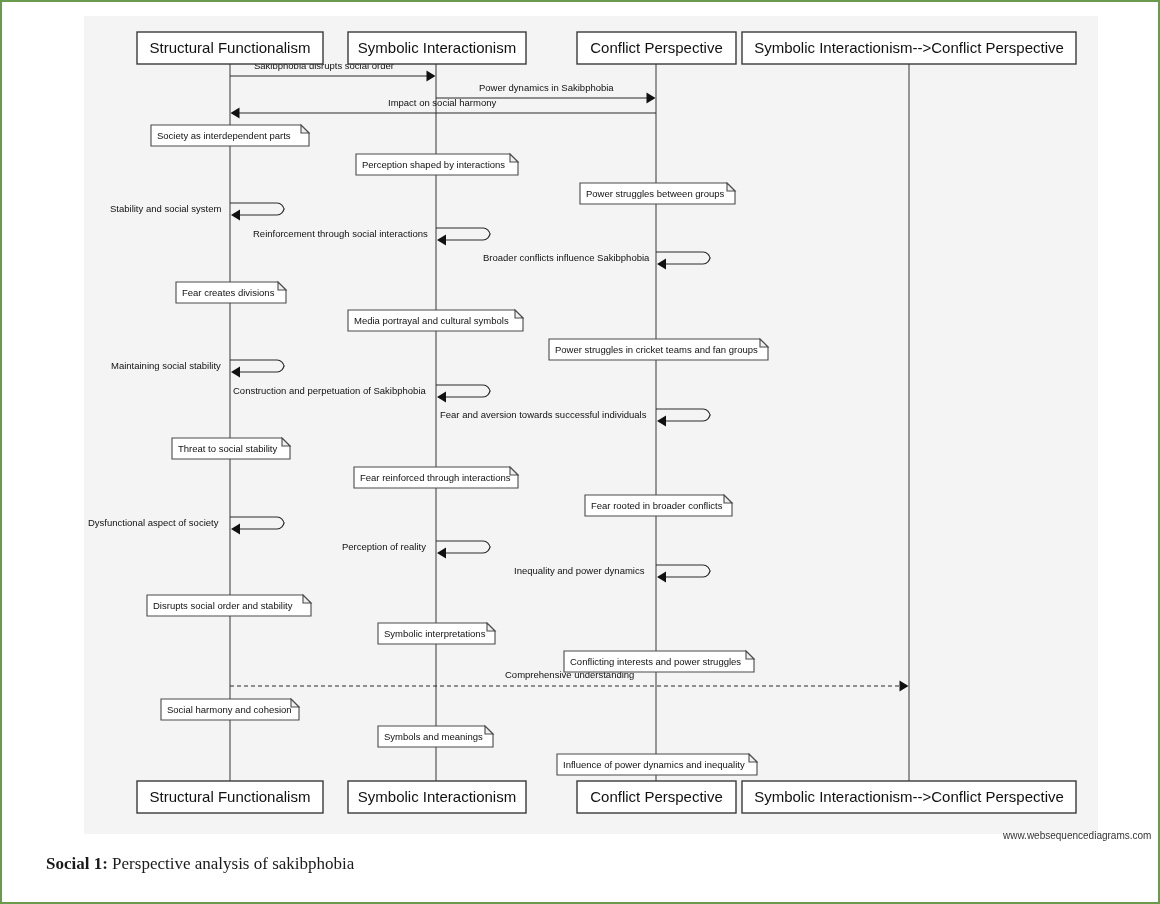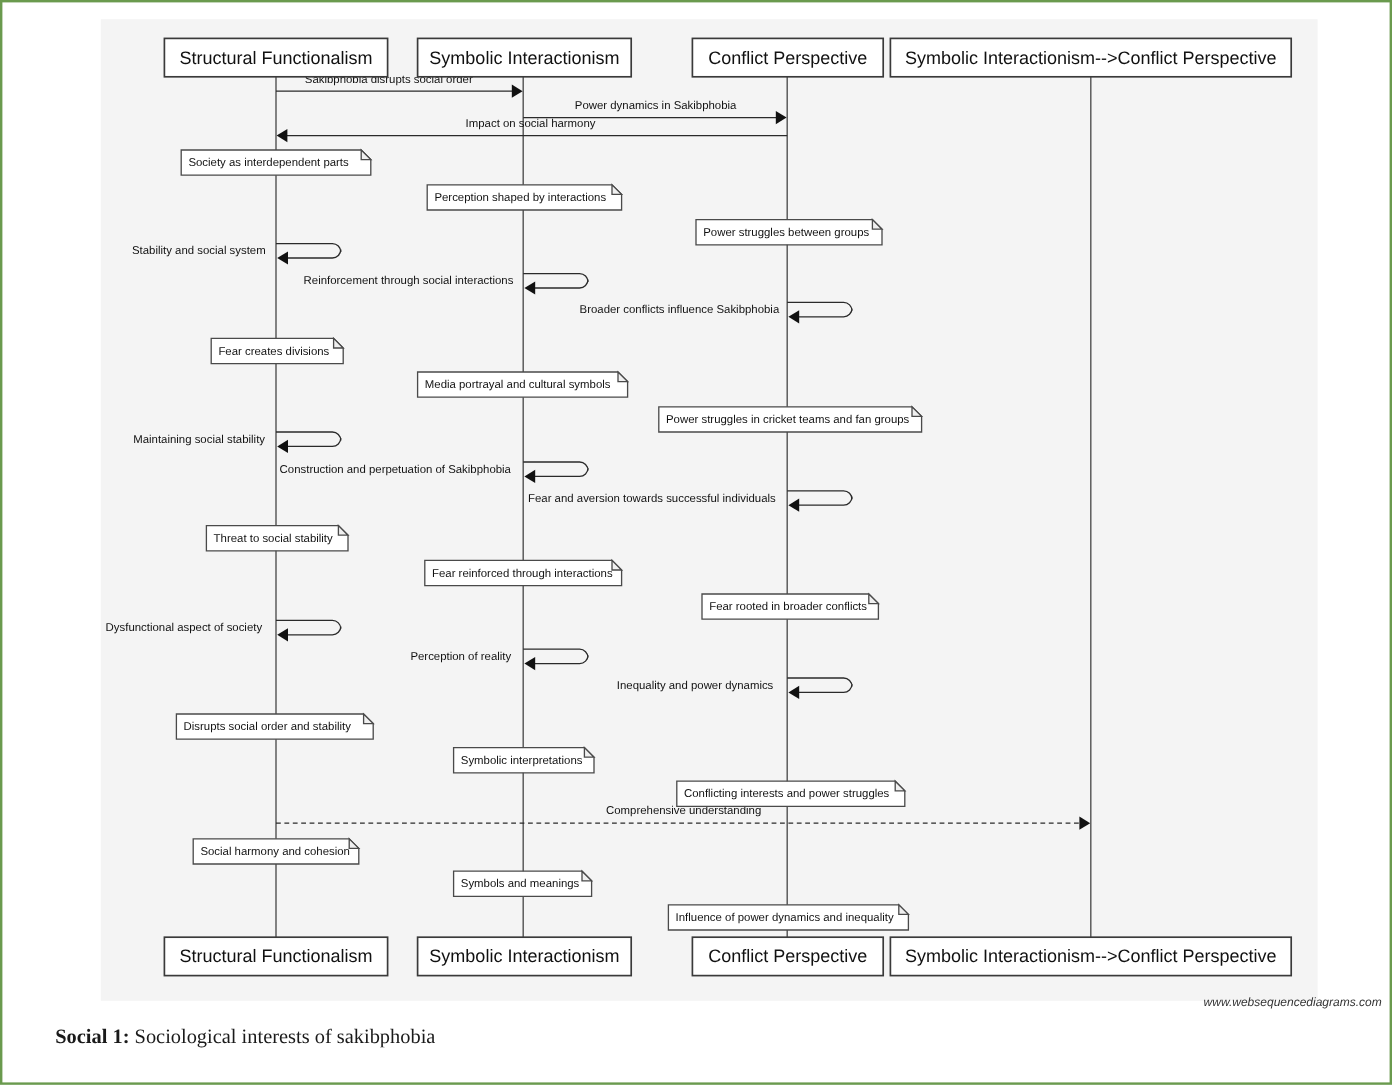--- a/index.html
+++ b/index.html
@@ -33,21 +33,20 @@
   }
   .caption b{font-weight:bold;}
 
   .watermark{
     position:absolute;
     left:919px; top:814px;
     font-family:"Liberation Sans", sans-serif;
     font-size:10px;
     color:#333333;
     white-space:nowrap;
-    font-style:italic;
   }
 
   
   text{font-family:"Liberation Sans", sans-serif; fill:#111111;}
   .actor-label{font-size:15px; text-anchor:middle; dominant-baseline:middle;}
   .msg-label{font-size:9.5px; fill:#111111;}
   .note-label{font-size:9.5px; fill:#111111; dominant-baseline:middle;}
 
   .actor-box{fill:#ffffff; stroke:#3a3a3a; stroke-width:1.4;}
   .lifeline{stroke:#555555; stroke-width:1.2;}
@@ -266,16 +265,16 @@
             <rect x="658" y="765" width="334" height="32" class="actor-box"></rect>
             <text x="825" y="782" class="actor-label">Symbolic Interactionism--&gt;Conflict Perspective</text>
           </g>
         </g>
     </svg>
 
     <div class="watermark">www.websequencediagrams.com</div>
   </div>
 
   <div class="caption">
-    <b>Social 1:</b><span> Sociological interests of sakibphobia</span>
+    <b>Social 1:</b><span> Perspective analysis of sakibphobia</span>
   </div>
 
 </div>
 
 </body></html>

